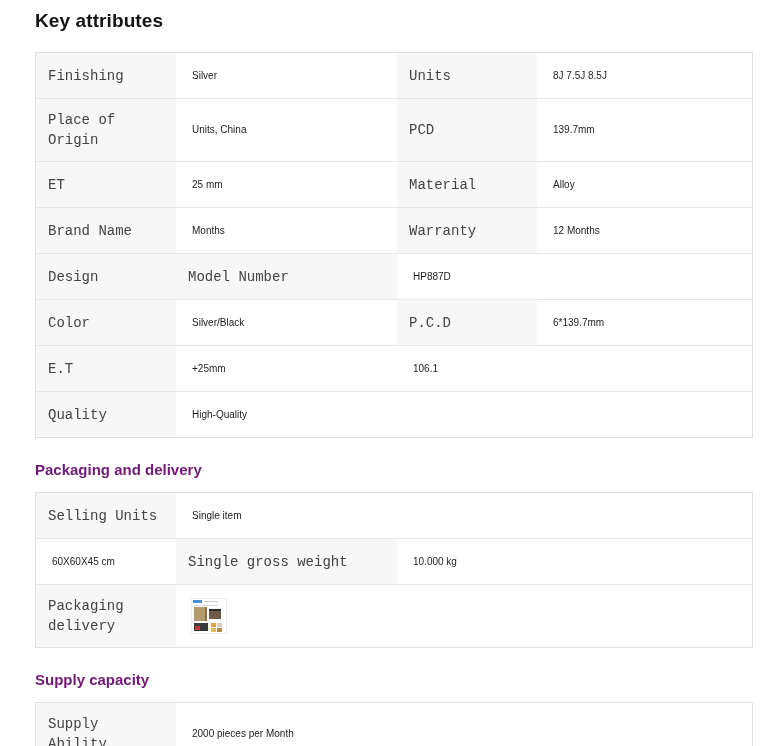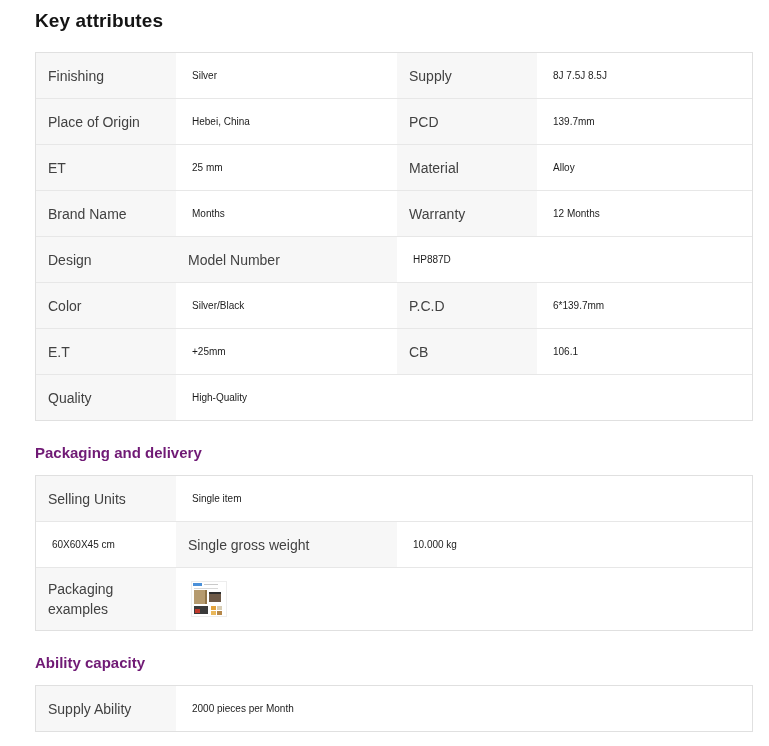--- a/index.html
+++ b/index.html
@@ -50,20 +50,21 @@
   .attr-row:last-child { border-bottom: none; }
   .attr-label {
     background: #f7f7f7;
     color: #424242;
     font-size: 14px;
     line-height: 20px;
     padding: 11px 12px 11px 12px;
     display: flex;
     align-items: center;
     min-height: 45px;
+    font-family: Liberation Mono, monospace;
   }
   .attr-value {
     color: #1c1c1c;
     font-size: 10px;
     line-height: 20px;
     padding: 11px 14px 11px 16px;
     display: flex;
     align-items: center;
     min-height: 45px;
   }
@@ -96,26 +97,26 @@
 <body>
 
 <div class="page">
   <main class="content" id="sections-root">
       <section class="section">
     <h2 class="section-title-lg">Key attributes</h2>
     <div class="attr-table">
           <div class="attr-row">
             <div class="attr-label">Finishing</div>
             <div class="attr-value">Silver</div>
-            <div class="attr-label">Supply</div>
+            <div class="attr-label">Units</div>
             <div class="attr-value">8J 7.5J 8.5J</div>
           </div>
           <div class="attr-row">
             <div class="attr-label">Place of Origin</div>
-            <div class="attr-value">Hebei, China</div>
+            <div class="attr-value">Units, China</div>
             <div class="attr-label">PCD</div>
             <div class="attr-value">139.7mm</div>
           </div>
           <div class="attr-row">
             <div class="attr-label">ET</div>
             <div class="attr-value">25 mm</div>
             <div class="attr-label">Material</div>
             <div class="attr-value">Alloy</div>
           </div>
           <div class="attr-row">
@@ -131,21 +132,20 @@
           </div>
           <div class="attr-row">
             <div class="attr-label">Color</div>
             <div class="attr-value">Silver/Black</div>
             <div class="attr-label">P.C.D</div>
             <div class="attr-value">6*139.7mm</div>
           </div>
           <div class="attr-row">
             <div class="attr-label">E.T</div>
             <div class="attr-value">+25mm</div>
-            <div class="attr-label">CB</div>
             <div class="attr-value">106.1</div>
           </div>
           <div class="attr-row span2">
             <div class="attr-label">Quality</div>
             <div class="attr-value">High-Quality</div>
           </div>
         </div>
   </section>
       <section class="section">
     <h2 class="section-title-sm">Packaging and delivery</h2>
@@ -153,41 +153,41 @@
           <div class="attr-row">
             <div class="attr-label">Selling Units</div>
             <div class="attr-value">Single item</div>
           </div>
           <div class="attr-row">
             <div class="attr-value">60X60X45 cm</div>
             <div class="attr-label">Single gross weight</div>
             <div class="attr-value">10.000 kg</div>
           </div>
           <div class="attr-row span2">
-            <div class="attr-label">Packaging examples</div>
+            <div class="attr-label">Packaging delivery</div>
             <div class="attr-value">
               <div class="thumb">
     <div class="t-bluebar"></div>
     <div class="t-textline1"></div>
     <div class="t-textline2"></div>
     <div class="t-photo-tan"></div>
     <div class="t-photo-dk"></div>
     <div class="t-truck"></div>
     <div class="t-truck-cab"></div>
     <div class="t-swatch1"></div>
     <div class="t-swatch2"></div>
     <div class="t-swatch3"></div>
     <div class="t-swatch4"></div>
   </div>
             </div>
           </div>
         </div>
   </section>
       <section class="section">
-    <h2 class="section-title-sm">Ability capacity</h2>
+    <h2 class="section-title-sm">Supply capacity</h2>
     <div class="attr-table">
           <div class="attr-row span2">
             <div class="attr-label">Supply Ability</div>
             <div class="attr-value">2000 pieces per Month</div>
           </div>
         </div>
   </section>
     </main>
 </div>
 

